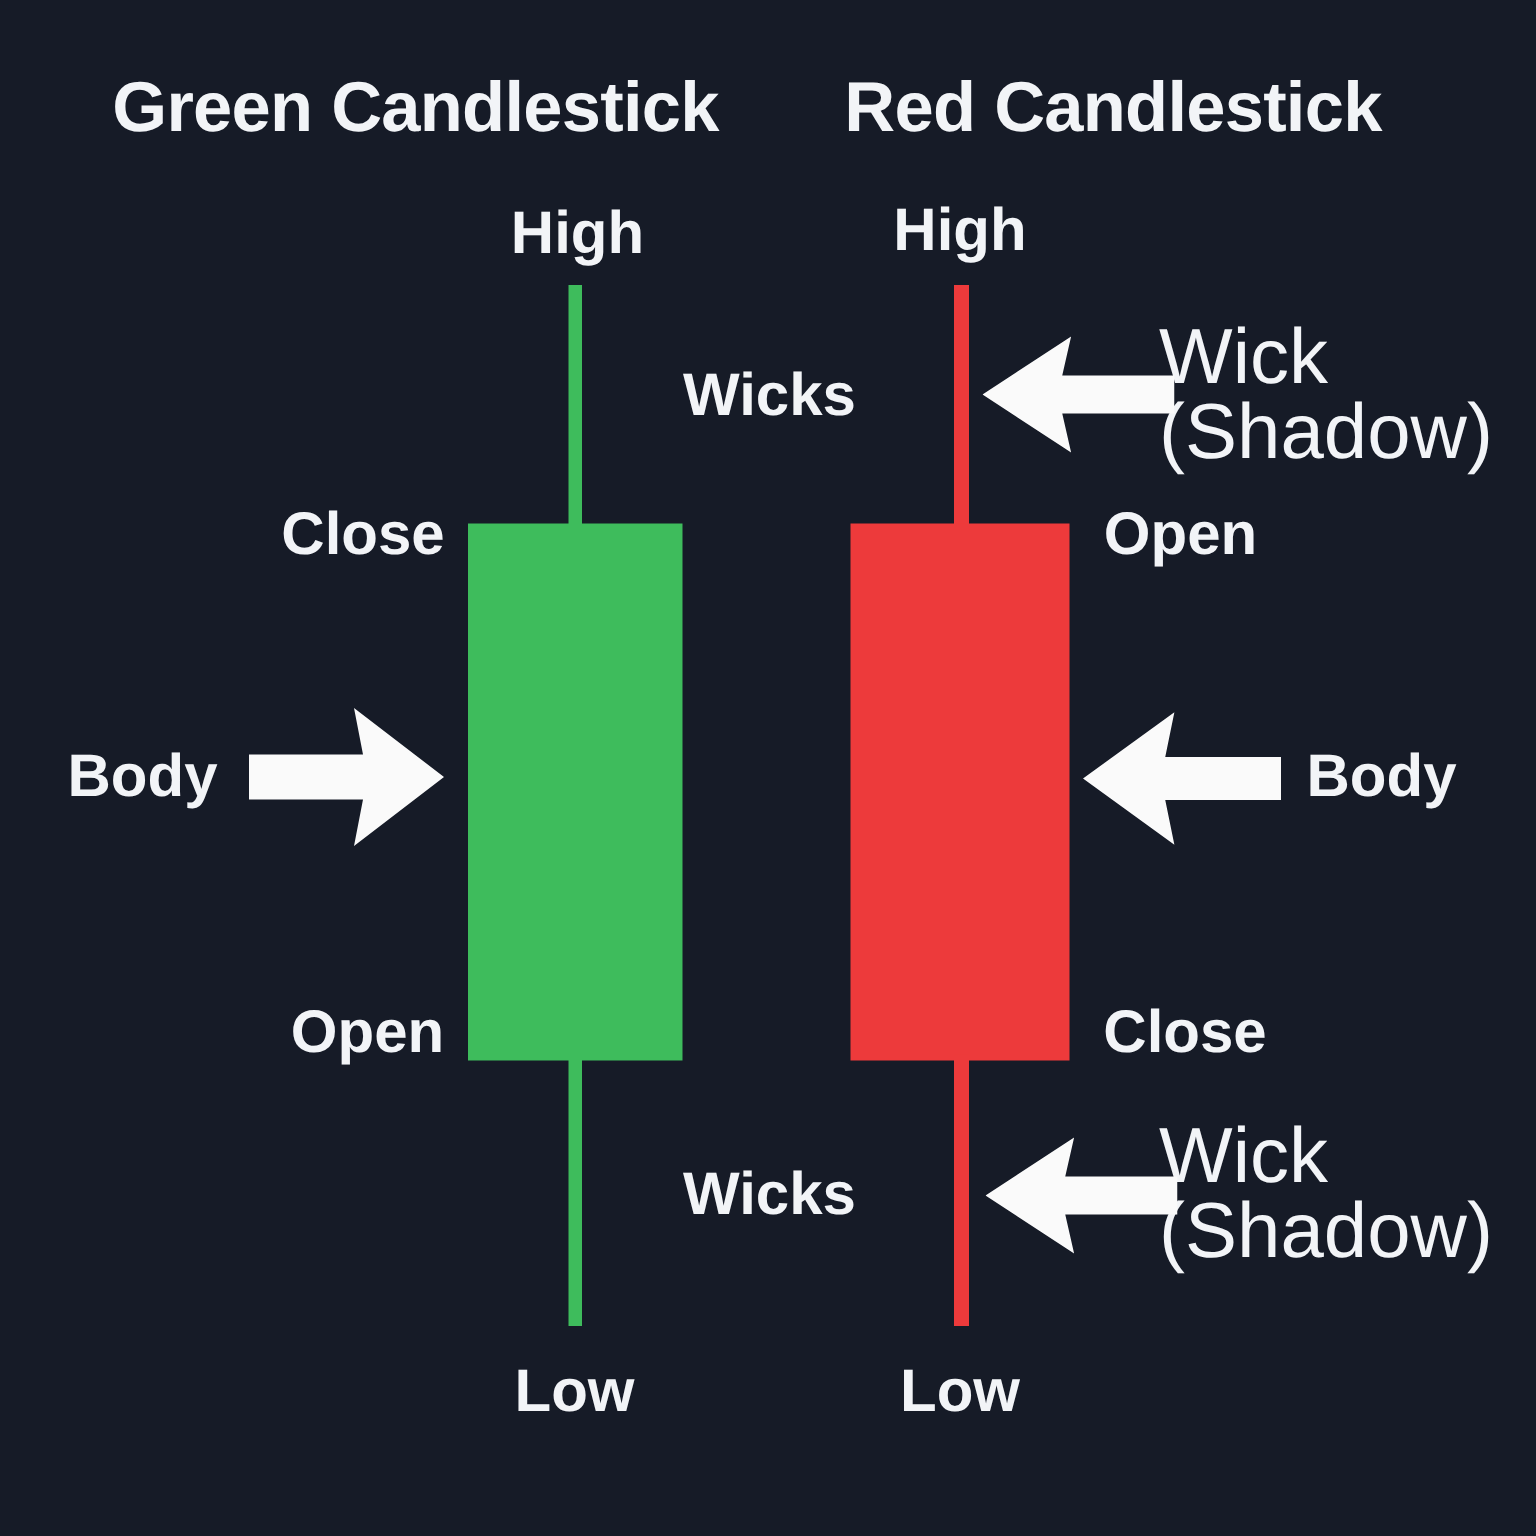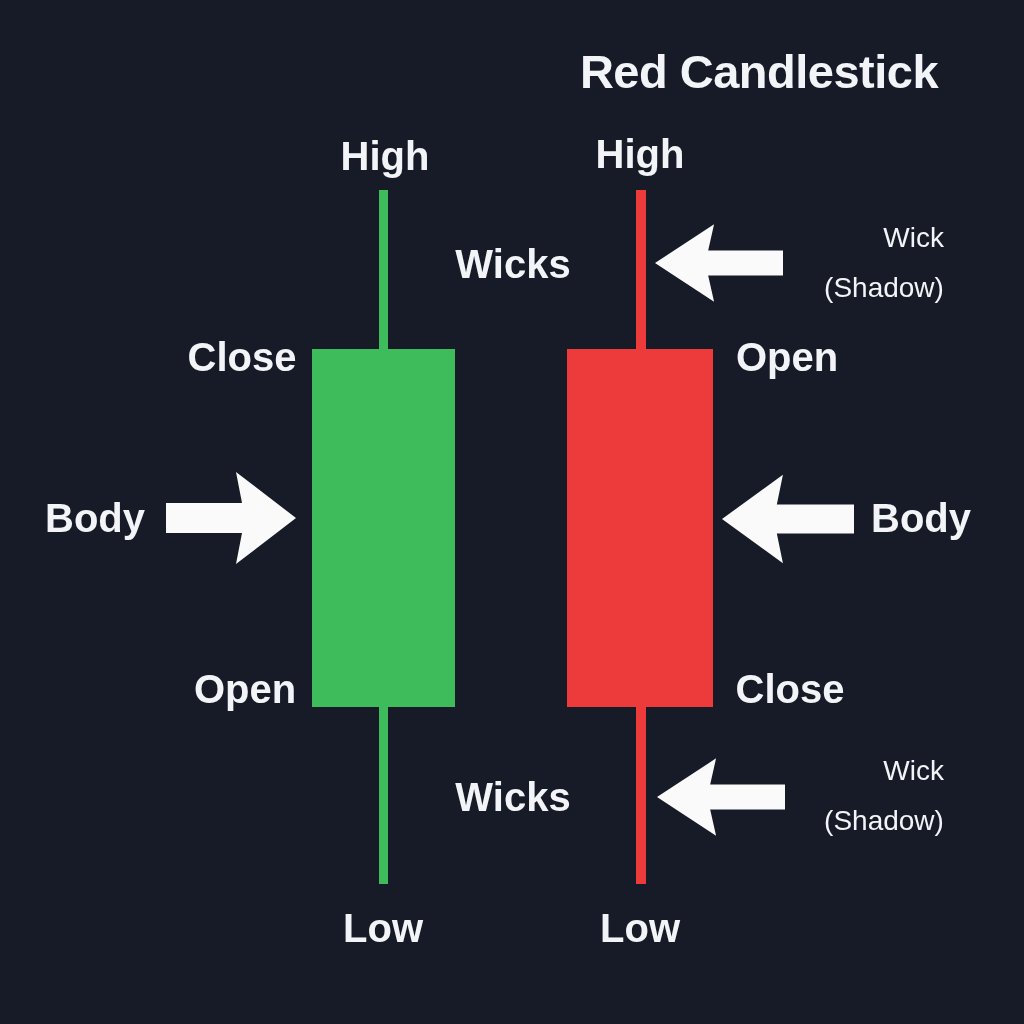--- a/index.html
+++ b/index.html
@@ -33,41 +33,42 @@
     transform: translate(-50%, -50%);
     font-size: 47px;
     font-weight: 700;
     letter-spacing: -0.5px;
     white-space: nowrap;
     color: var(--text);
   }
   .two-line {
     position: absolute;
     transform: translate(-50%, -50%);
-    font-size: 28px;
+    font-size: 52px;
     line-height: 50px;
-    text-align: right;
+    text-align: left;
     white-space: nowrap;
     color: var(--text);
   }
   .candle-part { position: absolute; }
   .wick-green { background: var(--green); }
   .body-green { background: var(--green); }
   .wick-red { background: var(--red); }
   .body-red { background: var(--red); }
   .arrow { position: absolute; }
   .arrow svg { display: block; width: 100%; height: 100%; }
   .arrow polygon { fill: var(--arrow); }
 </style>
 </head>
 <body>
 
 <div class="stage">
 
-  <div class="title" style="left:759px; top:71px;text-align:center;">Red Candlestick</div>
+  <div class="title" style="left:277px; top:71px;">Green Candlestick</div>
+  <div class="title" style="left:742px; top:71px;text-align:center;">Red Candlestick</div>
 
   <div class="candle-part wick-green" style="left:379px; top:190px; width:9px; height:163px;"></div>
   <div class="candle-part body-green" style="left:312px; top:349px; width:143px; height:358px;"></div>
   <div class="candle-part wick-green" style="left:379px; top:703px; width:9px; height:181px;"></div>
 
   <div class="candle-part wick-red" style="left:636px; top:190px; width:10px; height:163px;"></div>
   <div class="candle-part body-red" style="left:567px; top:349px; width:146px; height:358px;"></div>
   <div class="candle-part wick-red" style="left:636px; top:703px; width:10px; height:181px;"></div>
 
   <div class="label" style="left:385px; top:156px;">High</div>

